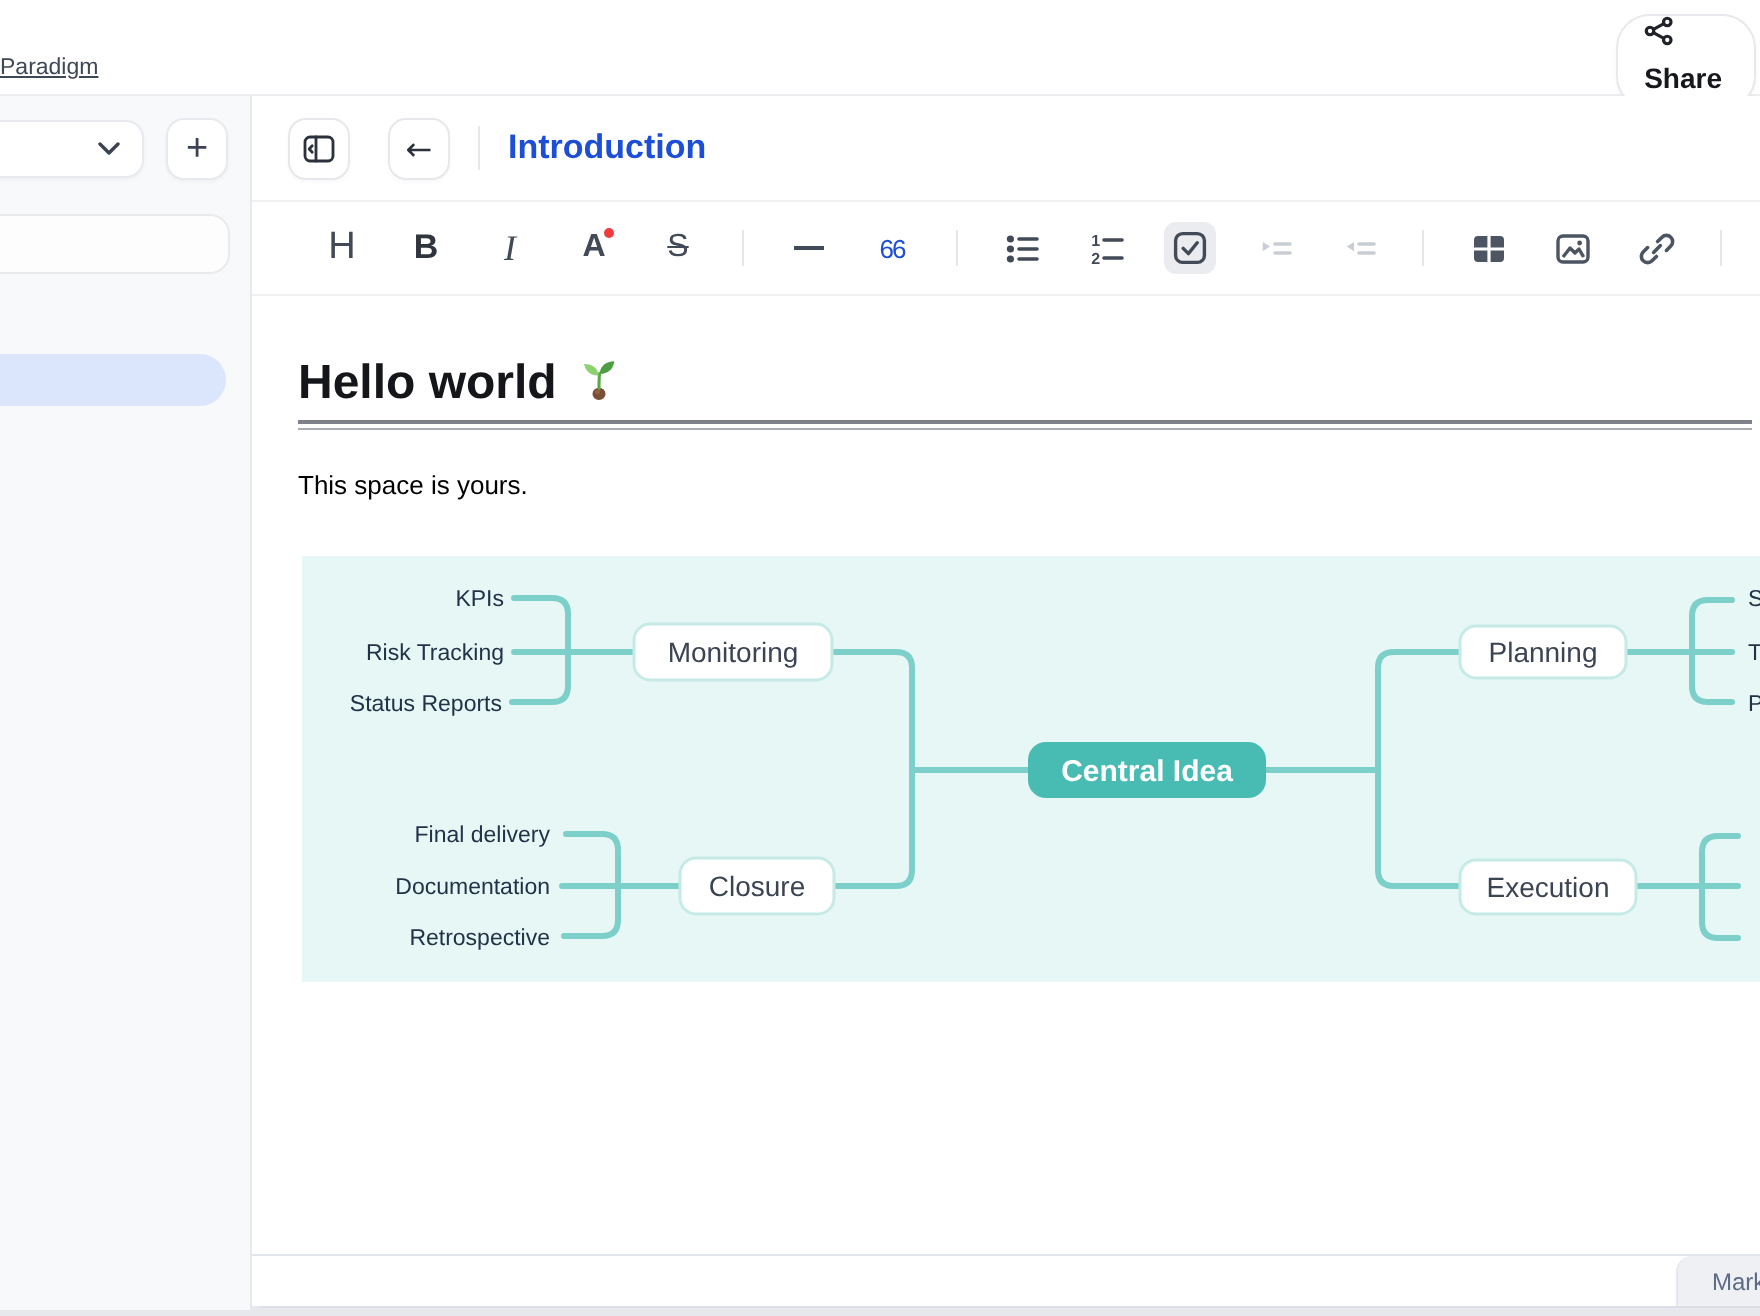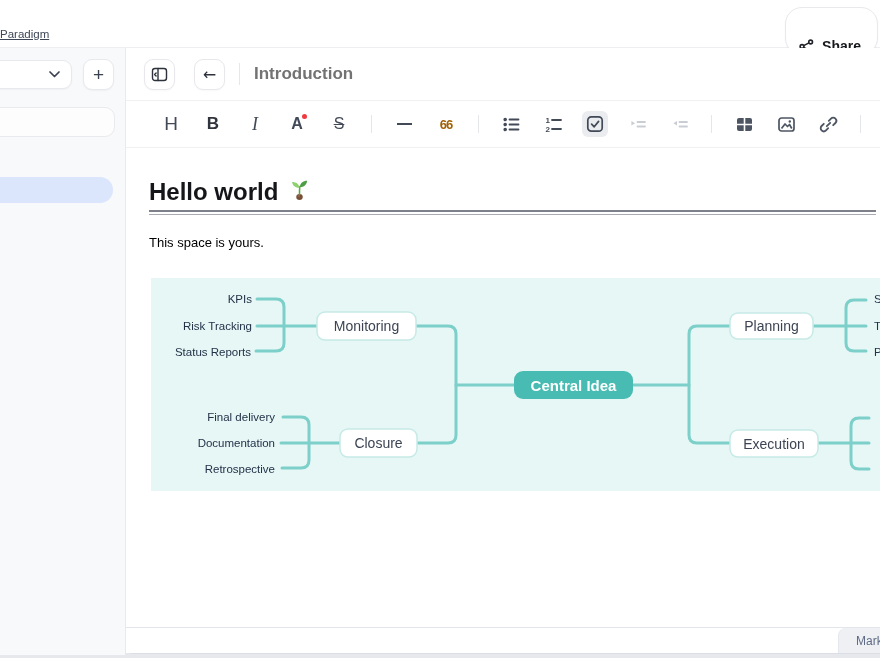--- a/index.html
+++ b/index.html
@@ -9,24 +9,24 @@
     background:#e7e8ec;
     font-family:"Liberation Sans","DejaVu Sans",sans-serif;
     color:#17181c;
   }
   
   .topbar { position:absolute; left:0; top:0; width:880px; height:48px;
     background:#fff; border-bottom:1px solid #ededf2; }
   .breadcrumb { position:absolute; left:0; bottom:7px; font-size:11.5px;
     color:#3e4756; text-decoration:underline; cursor:pointer; }
   .share-btn { position:absolute; right:2px; top:7px; height:48px;
-    display:flex; align-items:flex-end; gap:8px; padding:0 16px 0 13px;
+    display:flex; align-items:flex-start; gap:8px; padding:0 16px 0 13px;
     background:#fff; border:1px solid #e9e9ed; border-radius:17px;
     font-size:14px; font-weight:700; color:#17181c;
-    box-shadow:0 1px 2px rgba(0,0,0,.04); }
+    box-shadow:0 1px 2px rgba(0,0,0,.04);flex-direction:column; }
   
   .sidebar { position:absolute; left:0; top:48px; width:125px; height:607px;
     background:#f8f9fb; }
   .sb-dropdown { position:absolute; left:-34px; top:12px; width:106px; height:29px;
     background:#fff; border:1px solid #e8e9ee; border-radius:9px;
     display:flex; align-items:center; justify-content:flex-end; padding-right:11px;
     box-shadow:0 1px 2px rgba(0,0,0,.04); }
   .sb-plus { position:absolute; left:83px; top:11px; width:31px; height:31px;
     background:#fff; border:1px solid #e8e9ee; border-radius:9px;
     display:flex; align-items:center; justify-content:center;
@@ -40,36 +40,36 @@
   .main { position:absolute; left:125px; top:48px; width:755px; height:606px;
     background:#fff; border-left:1px solid #e9eaef; border-bottom:1px solid #dcdee5;
     border-radius:0 0 0 8px; }
   
   .doc-header { height:52px; display:flex; align-items:center; padding-left:18px; }
   .hbtn { width:31px; height:31px; background:#fff; border:1px solid #e8e8ec;
     border-radius:9px; display:flex; align-items:center; justify-content:center;
     box-shadow:0 1px 2px rgba(0,0,0,.03); }
   .hbtn + .hbtn { margin-left:19px; }
   .hdr-divider { width:1px; height:22px; background:#e6e7eb; margin:0 14px; }
-  .doc-title { font-size:17px; font-weight:700; color:#737373; }
+  .doc-title { font-size:17px; font-weight:700; color:#1d4ed8; }
   .back-glyph { font-family:"DejaVu Sans",sans-serif; font-size:16px; color:#2c313c; }
   
   .toolbar { height:48px; display:flex; align-items:center; gap:16px;
     padding-left:32px; border-top:1px solid #f1f1f4; border-bottom:1px solid #f1f1f4; }
   .tbtn { width:26px; height:26px; display:flex; align-items:center;
     justify-content:center; color:#424957; border-radius:6px; position:relative; }
   .t-h { font-size:19px; font-weight:500; }
   .t-b { font-size:17px; font-weight:800; color:#30343d; }
   .t-i { font-family:"Liberation Serif","DejaVu Serif",serif; font-style:italic; font-size:18px; }
   .t-a { font-size:16px; font-weight:600; }
   .t-a .dot { position:absolute; top:3px; right:3px; width:5px; height:5px;
     border-radius:50%; background:#ef3b3f; }
   .t-s { font-size:16px; font-weight:500; text-decoration:line-through; }
   .t-dash { width:15px; height:0; border-top:2px solid #424957; }
-  .t-quote { font-size:13px; font-weight:700; letter-spacing:-1px; color:#a16207; }
+  .t-quote { font-size:13px; font-weight:400; letter-spacing:-1px; color:#1d4ed8; }
   .t-check-bg { background:#eaecf0; }
   .tdiv { width:1px; height:18px; background:#e4e6ea; margin:0 3px; }
   
   .doc-body { padding:30px 0 0 23px; }
   .doc-h1 { display:flex; gap:10px; height:32px;
     font-size:24px; font-weight:700; color:#15161a; }
   .h-rule { height:5px; margin-right:4px; border-top:2px solid #7e818a;
     border-bottom:1px solid #a9abb2; }
   .doc-p { margin-top:20px; font-size:13px; line-height:16px; color:#000000; }
   

